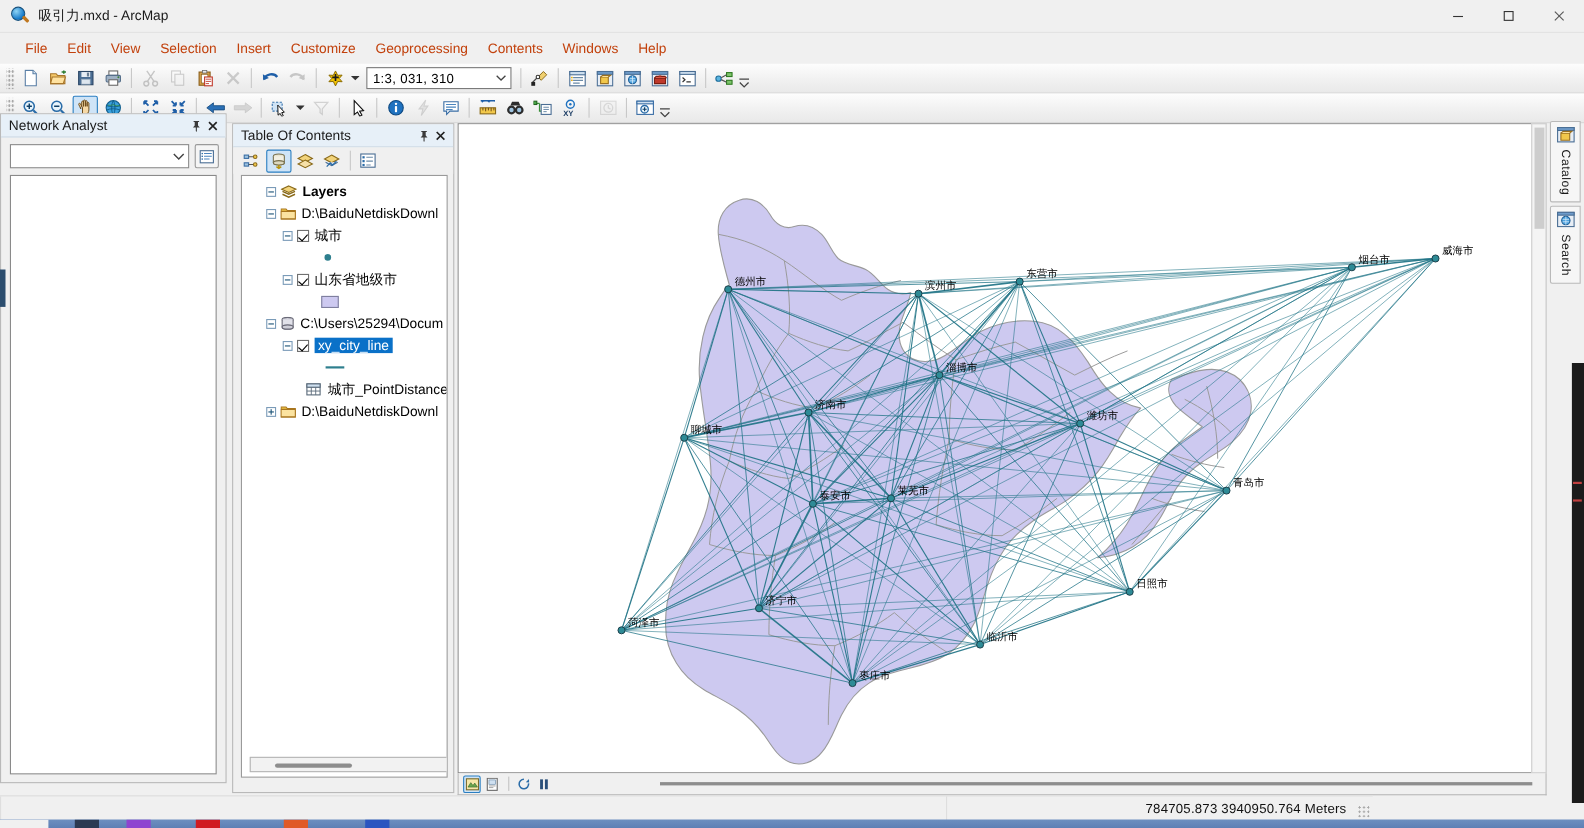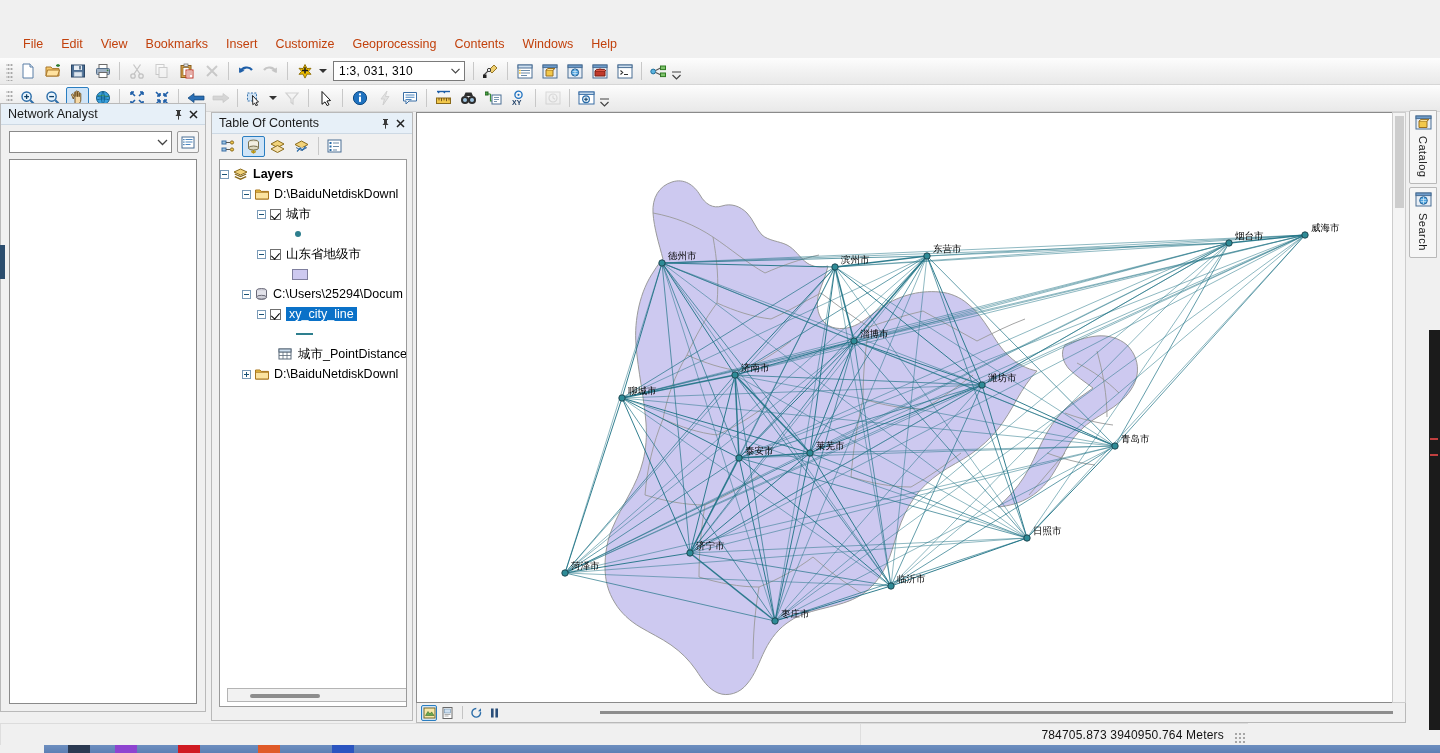--- a/index.html
+++ b/index.html
@@ -260,26 +260,51 @@
     overflow: hidden;
   }
   .taskbar .tbwhite { position: absolute; left: 0; top: 0; width: 44px; height: 8px; background: #f0f0f0; }
   .tbi { position: absolute; top: 0; width: 22px; height: 8px; }
 </style>
 </head>
 <body>
 
 <div id="app">
 
+  <div class="titlebar">
+    <div class="appicon">
+      <div class="glass"></div>
+        <div class="handle"></div>
+    </div>
+    <div class="title">吸引力.mxd - ArcMap</div>
+    <div class="wbtns">
+      <div class="wbtn">
+        <svg width="11" height="11" viewBox="0 0 11 11">
+            <line x1="1" y1="6" x2="10" y2="6" stroke="#333" stroke-width="1"></line>
+          </svg>
+      </div>
+      <div class="wbtn">
+        <svg width="11" height="11" viewBox="0 0 11 11">
+            <rect x="1.5" y="1.5" width="8" height="8" fill="none" stroke="#333" stroke-width="1"></rect>
+          </svg>
+      </div>
+      <div class="wbtn close">
+        <svg width="11" height="11" viewBox="0 0 11 11">
+            <line x1="1.5" y1="1.5" x2="9.5" y2="9.5" stroke="#555" stroke-width="1"></line>
+            <line x1="9.5" y1="1.5" x2="1.5" y2="9.5" stroke="#555" stroke-width="1"></line>
+          </svg>
+      </div>
+    </div>
+  </div>
 
   <div class="menubar">
     <div class="menuitem">File</div>
     <div class="menuitem">Edit</div>
     <div class="menuitem">View</div>
-    <div class="menuitem">Bookmarks</div>
+    <div class="menuitem">Selection</div>
     <div class="menuitem">Insert</div>
     <div class="menuitem">Customize</div>
     <div class="menuitem">Geoprocessing</div>
     <div class="menuitem">Contents</div>
     <div class="menuitem">Windows</div>
     <div class="menuitem">Help</div>
   </div>
 
   <div class="toolbar tb1">
     <div class="grip"></div>
@@ -715,21 +740,21 @@
             <rect x="2.5" y="3" width="2" height="2" fill="#2a6ca8"></rect>
             <rect x="2.5" y="6.5" width="2" height="2" fill="#2a6ca8"></rect>
             <rect x="2.5" y="10" width="2" height="2" fill="#2a6ca8"></rect>
             <path d="M6 4h6M6 7.5h6M6 11h4" stroke="#6a8aa8" stroke-width="1"></path>
           </svg>
       </div>
     </div>
 
     <div class="toc-tree">
 
-      <div class="tnode" style="padding-left:0">
+      <div class="tnode" style="padding-left:22px">
         <span class="expander"></span>
         <span style="margin-right:5px;display:flex">
           <svg width="15" height="13" viewBox="0 0 15 13">
               <path d="M7.5 1L14 4 7.5 7 1 4z" fill="#f2d37a" stroke="#8a6a1a"></path>
               <path d="M1.8 6l5.7 2.6L13.2 6" fill="none" stroke="#8a6a1a" stroke-width="1.3"></path>
               <path d="M1.8 8.6l5.7 2.6 5.7-2.6" fill="none" stroke="#8a6a1a" stroke-width="1.3"></path>
             </svg>
         </span>
         <span class="lbl bold">Layers</span>
       </div>

